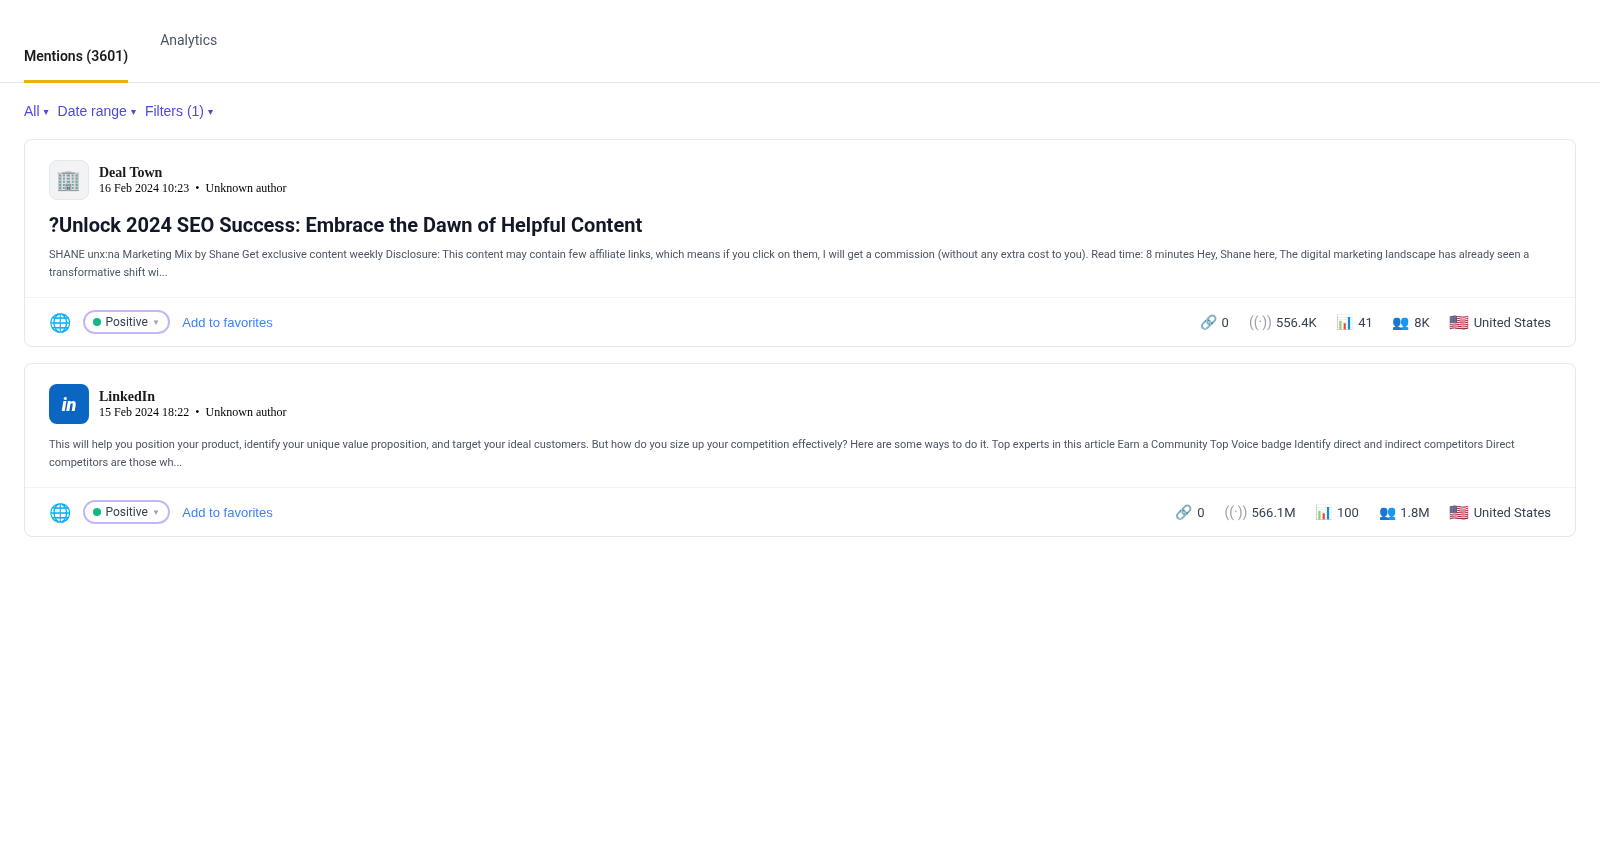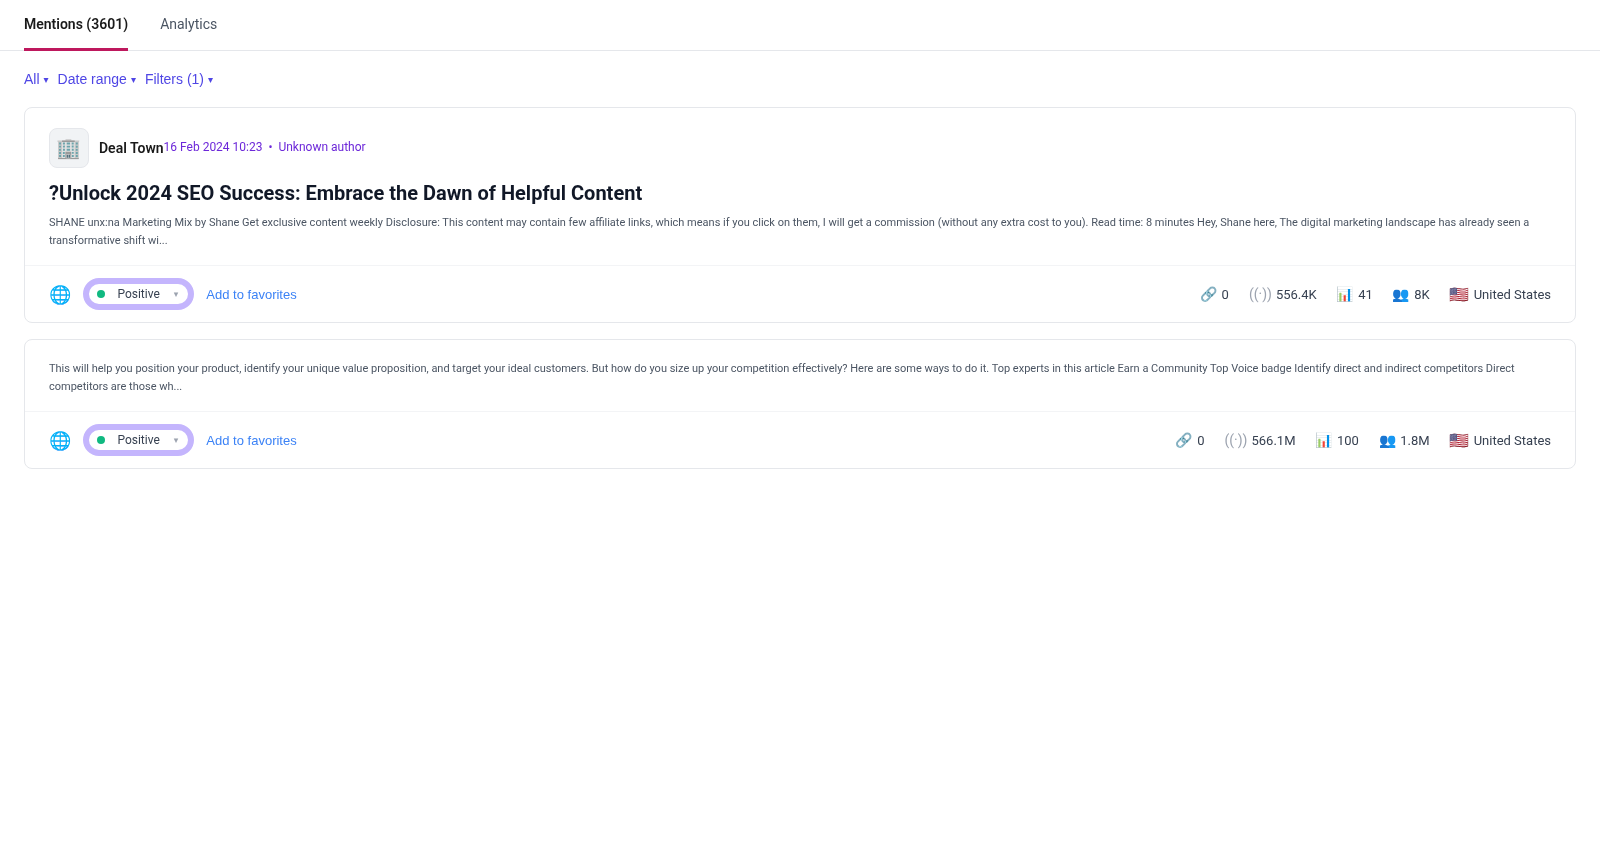--- a/index.html
+++ b/index.html
@@ -23,21 +23,22 @@
       font-size: 14px;
       color: #4b5563;
       cursor: pointer;
       border-bottom: 3px solid transparent;
       margin-bottom: -1px;
       white-space: nowrap;
     }
     .tab.active {
       color: #1a1a1a;
       font-weight: 600;
-      border-bottom: 3px solid #be185d;
+      border-bottom: 3px solid #eab308;
+      margin-top: 32px;
     }
 
     
     .filters {
       display: flex;
       align-items: center;
       gap: 9px;
       padding: 16px 24px;
     }
     .filter-btn {
@@ -92,30 +93,31 @@
     }
     .source-icon.linkedin {
       background: #0a66c2;
       color: white;
       font-size: 18px;
       font-weight: 900;
       font-style: italic;
     }
     .source-meta {
       display: flex;
-      flex-direction: row;
+      flex-direction: column;
+      font-family: Liberation Serif, serif;
     }
     .source-name {
       font-weight: 600;
       font-size: 14px;
       color: #1a1a1a;
     }
     .source-date {
       font-size: 12px;
-      color: #6d28d9;
+      color: #000000;
     }
     .card-title {
       font-size: 20px;
       font-weight: 700;
       color: #111827;
       margin-bottom: 8px;
       line-height: 1.3;
     }
     .card-title .highlight {
       background: #f59e0b;
@@ -135,22 +137,22 @@
       border-top: 1px solid #f3f4f6;
       gap: 12px;
     }
     .globe-icon {
       color: #9ca3af;
       font-size: 18px;
     }
     .sentiment-badge {
       display: inline-flex;
       align-items: center;
-      gap: 12px;
-      border: 6px solid #c4b5fd;
+      gap: 4px;
+      border: 2px solid #c4b5fd;
       border-radius: 20px;
       padding: 3px 10px 3px 8px;
       font-size: 12px;
       color: #374151;
       cursor: pointer;
       background: #fff;
     }
     .sentiment-dot {
       width: 8px;
       height: 8px;
@@ -283,20 +285,33 @@
         <div class="stat-item">
           <span class="flag">🇺🇸</span>
           <span class="country-name">United States</span>
         </div>
       </div>
     </div>
   </div>
 
   <div class="card">
     <div class="card-body">
+      <div class="card-source">
+        <div class="source-icon linkedin">
+          <span>in</span>
+        </div>
+        <div class="source-meta">
+          <span class="source-name">LinkedIn</span>
+          <span class="source-date">
+            <span>15 Feb 2024 18:22</span>
+            &nbsp;•&nbsp;
+            <span>Unknown author</span>
+          </span>
+        </div>
+      </div>
       <div class="card-excerpt">
         <span>This will help you position your product, identify your unique value proposition, and target your ideal customers. But how do you size up your competition effectively? Here are some ways to do it. Top experts in this article Earn a Community Top Voice badge Identify direct and indirect competitors Direct competitors are those wh...</span>
       </div>
     </div>
     <div class="card-footer">
       <span class="globe-icon">🌐</span>
       <div class="sentiment-badge">
         <span class="sentiment-dot"></span>
         <span>Positive</span>
         <span class="sentiment-chevron">▾</span>

